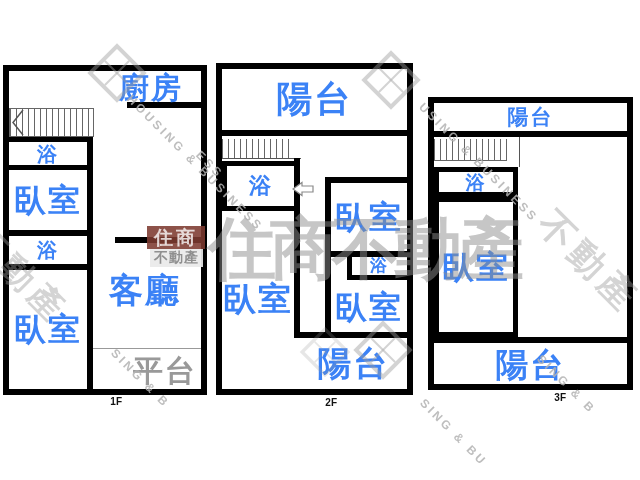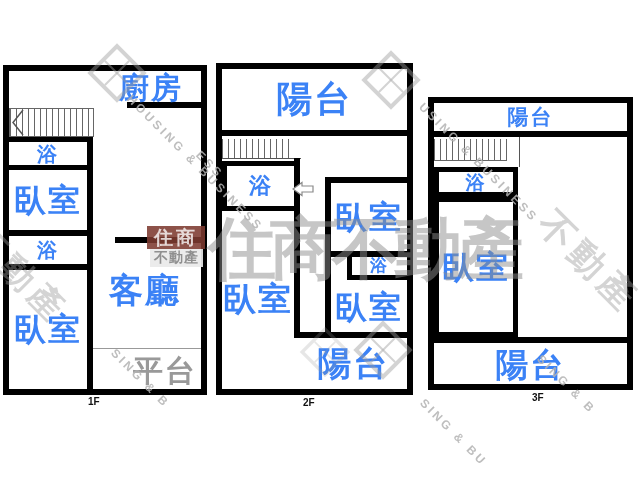--- a/index.html
+++ b/index.html
@@ -10,21 +10,21 @@
   .wall{position:absolute;background:#000;z-index:3;}
   .thinline{position:absolute;z-index:3;}
   .box{position:absolute;box-sizing:border-box;border:5px solid #000;z-index:3;
        display:flex;align-items:center;justify-content:center;}
   .room-label{position:absolute;z-index:4;display:flex;align-items:center;justify-content:center;
        font-weight:bold;color:#3b82f6;line-height:1;letter-spacing:2px;white-space:nowrap;}
   .gray{color:#999;}
   .stairs{position:absolute;z-index:3;box-sizing:border-box;
        background-image:repeating-linear-gradient(90deg,#666 0,#666 1px,transparent 1px,transparent 6px);}
   .floor-tag{position:absolute;z-index:4;font-weight:bold;font-size:10px;color:#111;
-       text-align:left;width:34px;}
+       text-align:right;width:34px;}
   .disclaimer{position:absolute;z-index:4;left:0;top:404px;width:640px;text-align:center;
        font-weight:bold;font-size:13px;color:#2e2e2e;letter-spacing:1px;}
   
   .wm{position:absolute;z-index:2;pointer-events:none;}
   .wm-large{font-size:68px;font-weight:bold;color:#8e8e8e;opacity:.5;letter-spacing:-6px;line-height:1;white-space:nowrap;}
   .wm-diag-en{font-size:12px;font-weight:bold;color:#b3b3b3;letter-spacing:3px;opacity:.85;
        transform:rotate(45deg);transform-origin:left top;white-space:nowrap;}
   .wm-diag-cjk{font-weight:bold;color:#9a9a9a;opacity:.42;letter-spacing:6px;line-height:1.05;
        transform:rotate(45deg);transform-origin:left top;white-space:nowrap;}
   .badge-top{position:absolute;z-index:2;display:flex;align-items:center;justify-content:center;

